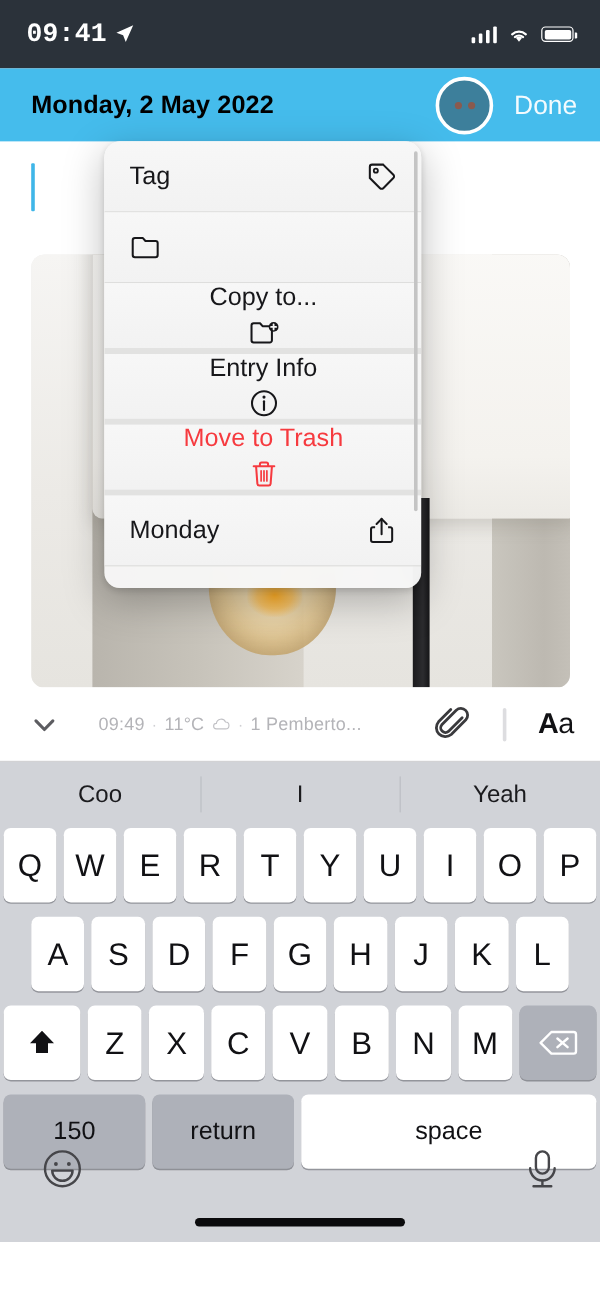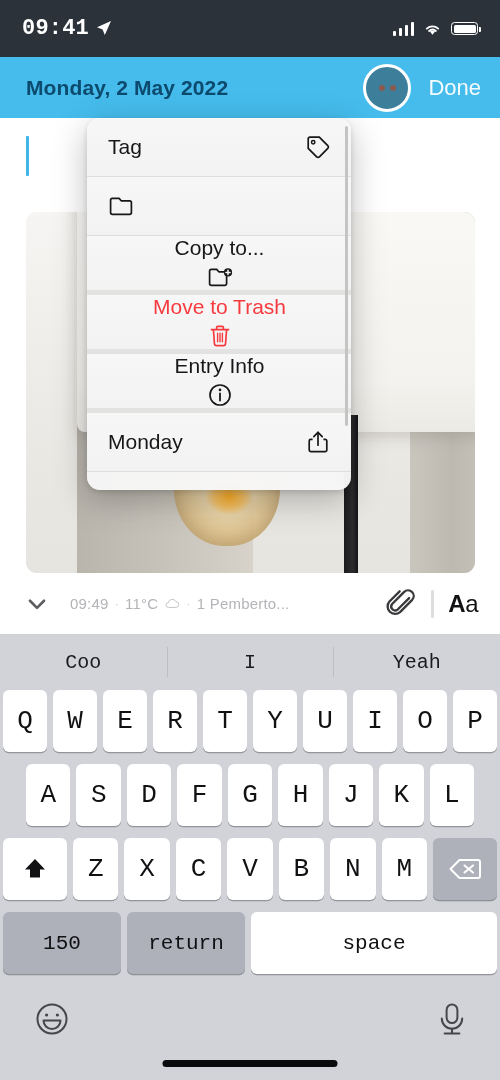--- a/index.html
+++ b/index.html
@@ -39,21 +39,21 @@
   }
   .battery span{ display:block; height:100%; width:100%; background:#fff; border-radius:1.5px; }
 
   
   .nav-bar{
     position:absolute; top:57px; left:0; width:500px; height:61px;
     background:#45bcec;
     display:flex; align-items:center; justify-content:space-between;
     padding:0 19px 0 26px;
   }
-  .nav-title{ font-size:21px; font-weight:bold; color:#0c4a6e; letter-spacing:0.1px; }
+  .nav-title{ font-size:21px; font-weight:bold; color:#000000; letter-spacing:0.1px; }
   .nav-right{ display:flex; align-items:center; gap:17px; }
   .more-button{
     width:48px; height:48px; border-radius:50%;
     background:#3d7f9b; border:3.5px solid #ffffff;
     display:flex; align-items:center; justify-content:center; gap:5px;
   }
   .more-button i{ width:6px; height:6px; border-radius:50%; background:#8a5a4e; display:block; }
   .done-label{ font-size:22px; color:#f4fbfe; }
 
   
@@ -136,39 +136,38 @@
   .menu-icon.danger{ color:#f63a3f; }
   .menu-scrollbar{
     position:absolute; right:3px; top:8px; width:3px; height:300px;
     background:#c4c4c4; border-radius:2px;
   }
 
   
   .meta-bar{
     position:absolute; top:573px; left:0; width:500px; height:62px;
     background:#ffffff; border-bottom:1px solid #d2d2d4;
-    display:flex; align-items:center; padding:0 18px 0 22px; gap:14px;
+    display:flex; align-items:center; padding:0 18px 0 22px; gap:26px;
   }
   .chev-btn{ width:30px; height:30px; color:#5d5d61; display:flex; align-items:center; justify-content:center;}
   .meta-text{
     flex:1; font-size:15px; color:#b4b4b8; display:flex; align-items:center; gap:6px;
     white-space:nowrap; letter-spacing:0.2px; padding-left:4px;
   }
   .cloud-ico{ width:16px; height:11px; display:block; color:#c2c2c6; }
   .dot-sep{ color:#cfcfd3; font-size:13px; }
   .clip-btn{ width:32px; height:32px; color:#3a3a3d; }
   .meta-divider{ width:3px; height:28px; background:#dddde0; border-radius:2px; }
   .aa-btn{ font-size:24px; color:#111114; letter-spacing:-0.5px; padding-right:4px;}
   .aa-btn b{ font-weight:bold; }
 
   
   .keyboard{
-    position:absolute; top:635px; left:0; width:500px; height:445px;
+    position:absolute; top:635px; left:0; width:500px; height:400px;
     background:#d1d3d8;
-    font-family:Liberation Mono, monospace;
   }
   .suggestion-bar{
     height:55px; display:flex; align-items:center;
   }
   .suggestion{
     flex:1; text-align:center; font-size:20px; color:#1b1b1e;
     position:relative; line-height:55px;
   }
   .suggestion + .suggestion::before{
     content:""; position:absolute; left:0; top:12px; width:1px; height:30px;
@@ -279,35 +278,35 @@
   <div class="menu-item sep-thick">
     <span class="menu-label">Copy to...</span>
     <svg class="menu-icon" viewBox="0 0 26 26">
       <path d="M2.6 8.2 V19.6 a1.8 1.8 0 0 0 1.8 1.8 h13.4 a1.8 1.8 0 0 0 1.8 -1.8 V9.6 a1.8 1.8 0 0 0 -1.8 -1.8 h-6 l-2.1 -2.4 H4.4 a1.8 1.8 0 0 0 -1.8 1.8 Z" fill="none" stroke="currentColor" stroke-width="1.7" stroke-linejoin="round"></path>
       <circle cx="21" cy="8.4" r="4.1" fill="currentColor"></circle>
       <path d="M21 6.3 V10.5 M18.9 8.4 H23.1" stroke="#f5f5f5" stroke-width="1.5" stroke-linecap="round"></path>
     </svg>
   </div>
 
   <div class="menu-item sep-thick">
+    <span class="menu-label">Entry Info</span>
+    <svg class="menu-icon" viewBox="0 0 26 26">
+      <circle cx="13" cy="13" r="10" fill="none" stroke="currentColor" stroke-width="1.7"></circle>
+      <circle cx="13" cy="7.9" r="1.3" fill="currentColor"></circle>
+      <path d="M13 11.4 V18.6" stroke="currentColor" stroke-width="1.8" stroke-linecap="round"></path>
+    </svg>
+  </div>
+
+  <div class="menu-item sep-thick">
     <span class="menu-label danger">Move to Trash</span>
     <svg class="menu-icon danger" viewBox="0 0 26 26">
       <path d="M4.4 6.6 H21.6" stroke="currentColor" stroke-width="1.7" stroke-linecap="round"></path>
       <path d="M9.6 6.6 V4.8 a1.4 1.4 0 0 1 1.4 -1.4 h4 a1.4 1.4 0 0 1 1.4 1.4 V6.6" fill="none" stroke="currentColor" stroke-width="1.7"></path>
       <path d="M6.4 6.6 L7.5 21.2 a1.6 1.6 0 0 0 1.6 1.4 h7.8 a1.6 1.6 0 0 0 1.6 -1.4 L19.6 6.6" fill="none" stroke="currentColor" stroke-width="1.7" stroke-linejoin="round"></path>
       <path d="M10.6 10.3 V18.8 M13 10.3 V18.8 M15.4 10.3 V18.8" stroke="currentColor" stroke-width="1.4" stroke-linecap="round"></path>
-    </svg>
-  </div>
-
-  <div class="menu-item sep-thick">
-    <span class="menu-label">Entry Info</span>
-    <svg class="menu-icon" viewBox="0 0 26 26">
-      <circle cx="13" cy="13" r="10" fill="none" stroke="currentColor" stroke-width="1.7"></circle>
-      <circle cx="13" cy="7.9" r="1.3" fill="currentColor"></circle>
-      <path d="M13 11.4 V18.6" stroke="currentColor" stroke-width="1.8" stroke-linecap="round"></path>
     </svg>
   </div>
 
   <div class="menu-item">
     <span class="menu-label">Monday</span>
     <svg class="menu-icon" viewBox="0 0 26 26">
       <path d="M7.6 10.4 H5.8 a1.6 1.6 0 0 0 -1.6 1.6 V21 a1.6 1.6 0 0 0 1.6 1.6 H20.2 A1.6 1.6 0 0 0 21.8 21 V12 a1.6 1.6 0 0 0 -1.6 -1.6 H18.4" fill="none" stroke="currentColor" stroke-width="1.7" stroke-linejoin="round"></path>
       <path d="M13 3.4 V16.2" stroke="currentColor" stroke-width="1.7" stroke-linecap="round"></path>
       <path d="M8.8 7.6 L13 3.4 L17.2 7.6" fill="none" stroke="currentColor" stroke-width="1.7" stroke-linecap="round" stroke-linejoin="round"></path>
     </svg>

